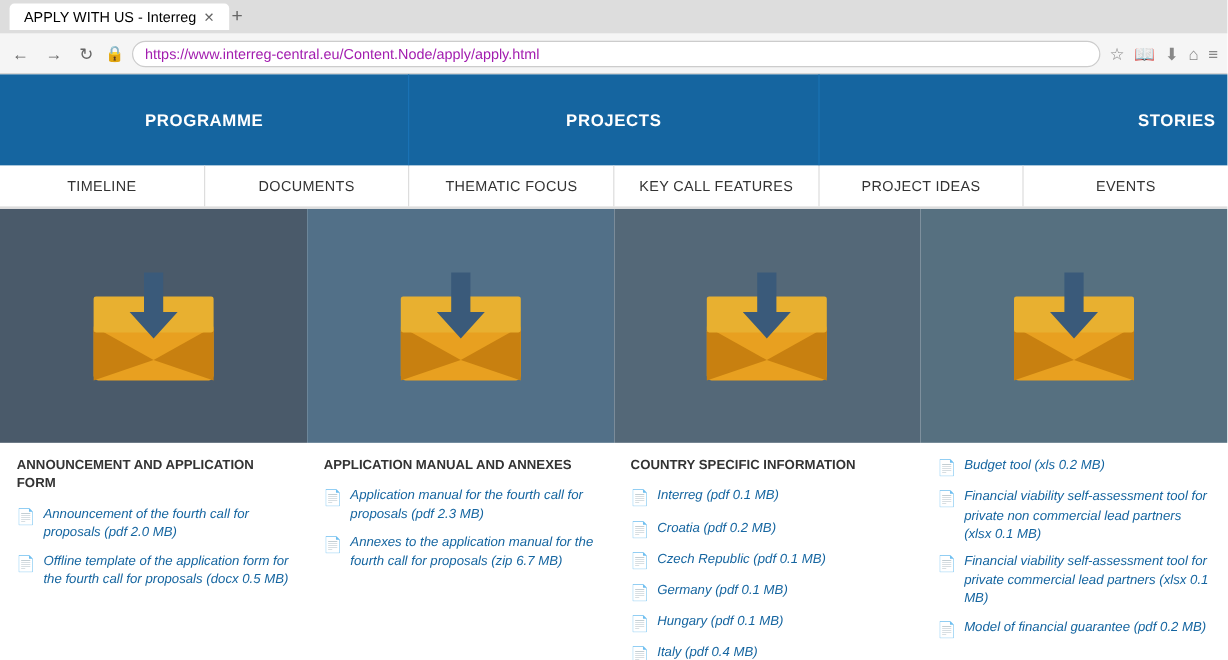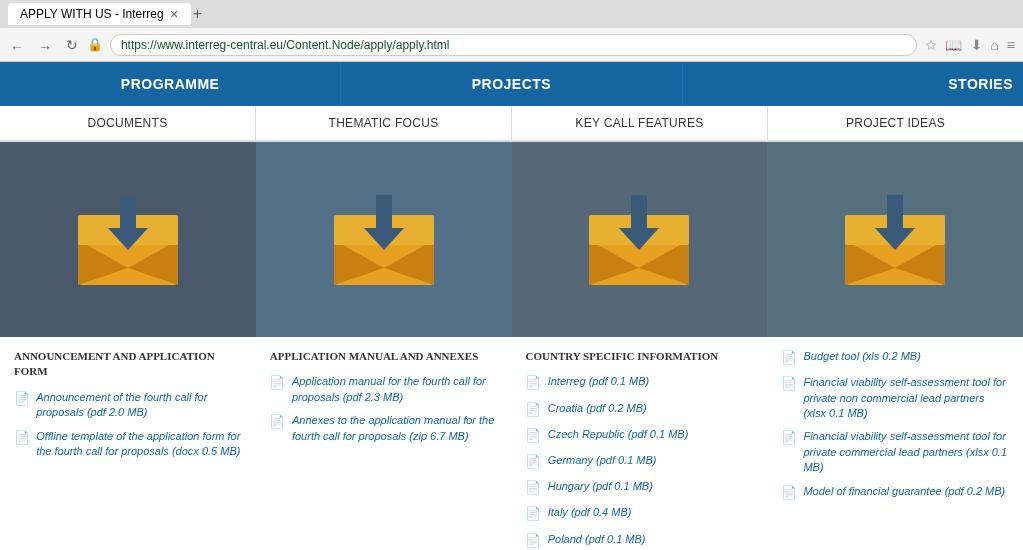--- a/index.html
+++ b/index.html
@@ -14,31 +14,31 @@
     }
     .browser-tab-close { color: #666; font-size: 11px; }
     .browser-new-tab { color: #666; font-size: 16px; cursor: pointer; }
     .browser-toolbar {
       display: flex; align-items: center; background: #f5f5f5; border-bottom: 1px solid #ccc; padding: 4px 6px; gap: 6px; height: 34px;
     }
     .browser-nav-btn { color: #666; font-size: 14px; cursor: pointer; background: none; border: none; padding: 2px 4px; }
     .browser-nav-btn:disabled { color: #bbb; }
     .browser-lock { color: #888; font-size: 13px; }
     .browser-url-bar {
-      flex: 1; border: 1px solid #ccc; border-radius: 12px; padding: 3px 10px; font-size: 12px; color: #14532d; background: #fff;
+      flex: 1; border: 1px solid #ccc; border-radius: 12px; padding: 3px 10px; font-size: 12px; color: #a21caf; background: #fff;
     }
     .browser-actions { display: flex; align-items: center; gap: 4px; }
     .browser-action-btn { color: #888; font-size: 14px; background: none; border: none; cursor: pointer; padding: 2px; }
 
     
     .nav-primary {
       display: flex; background: #1565a0;
     }
     .nav-primary-item {
-      flex: 1; text-align: center; padding: 14px 10px; color: #fff; font-size: 14px; font-weight: bold; cursor: pointer; letter-spacing: 0.5px;
+      flex: 1; text-align: center; padding: 30px 10px; color: #fff; font-size: 14px; font-weight: bold; cursor: pointer; letter-spacing: 0.5px;
       border-right: 1px solid #1a72b5;
     }
     .nav-primary-item:last-child { border-right: none; text-align: right; }
 
     .nav-secondary {
       display: flex; border-bottom: 2px solid #ddd; background: #fff;
     }
     .nav-secondary-item {
       flex: 1; text-align: center; padding: 10px 8px; font-size: 12px; color: #333; cursor: pointer; border-right: 1px solid #ddd; text-transform: uppercase; letter-spacing: 0.3px;
     }
@@ -51,21 +51,21 @@
     .content-card { padding: 0; }
     .card-image {
       width: 100%; height: 195px; display: flex; align-items: center; justify-content: center; position: relative;
     }
 
     
     .inbox-icon { width: 120px; height: 120px; }
 
     .card-body { padding: 12px 14px; }
     .card-title {
-      font-size: 11px; font-weight: bold; color: #333; text-transform: uppercase; margin-bottom: 10px; line-height: 1.4; font-family: Liberation Serif, serif;
+      font-size: 11px; font-weight: bold; color: #333; text-transform: uppercase; margin-bottom: 10px; line-height: 1.4;
     }
     .card-links { list-style: none; }
     .card-link-item {
       display: flex; align-items: flex-start; gap: 6px; margin-bottom: 8px; font-size: 11px; color: #555; line-height: 1.4;
     }
     .file-icon {
       color: #666; font-size: 13px; flex-shrink: 0; margin-top: 0px;
     }
     .card-link-text { color: #1565a0; cursor: pointer; font-style: italic; }
 
@@ -102,24 +102,26 @@
     </div>
   </div>
 
   <nav class="nav-primary">
     <div class="nav-primary-item">PROGRAMME</div>
     <div class="nav-primary-item">PROJECTS</div>
     <div class="nav-primary-item">STORIES</div>
   </nav>
 
   <nav class="nav-secondary">
+    <div class="nav-secondary-item">TIMELINE</div>
     <div class="nav-secondary-item">DOCUMENTS</div>
     <div class="nav-secondary-item">THEMATIC FOCUS</div>
     <div class="nav-secondary-item">KEY CALL FEATURES</div>
     <div class="nav-secondary-item">PROJECT IDEAS</div>
+    <div class="nav-secondary-item">EVENTS</div>
   </nav>
 
   <div class="main-content">
     <div class="content-grid" id="content-grid">
     <div class="content-card">
           <div class="card-image" style="background: rgb(74, 90, 106);">
     <svg class="inbox-icon" viewBox="0 0 120 100" xmlns="http://www.w3.org/2000/svg">
 
       <rect x="10" y="50" width="100" height="45" rx="4" ry="4" fill="#e8a020"></rect>
 

